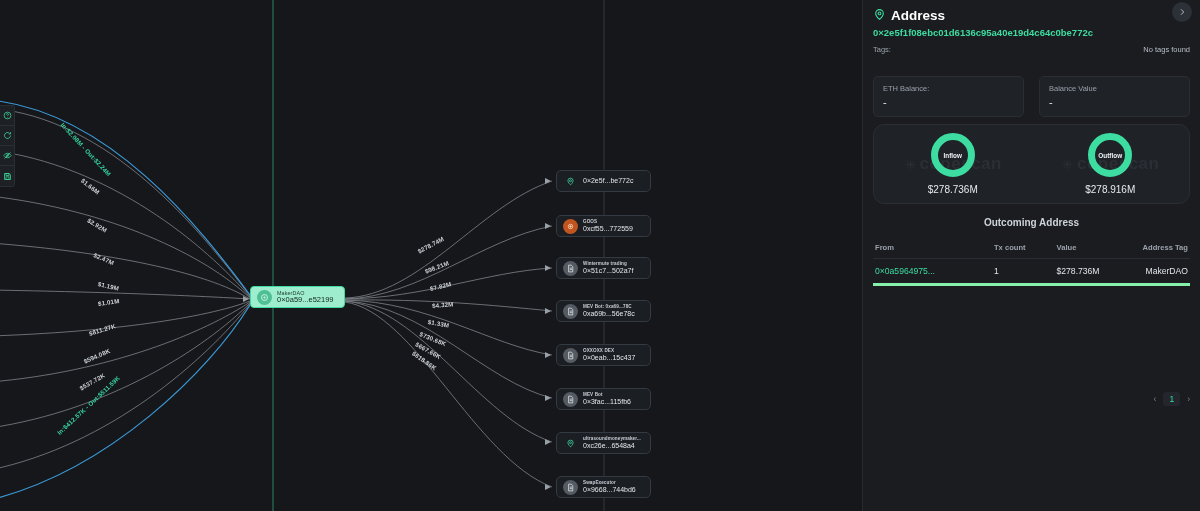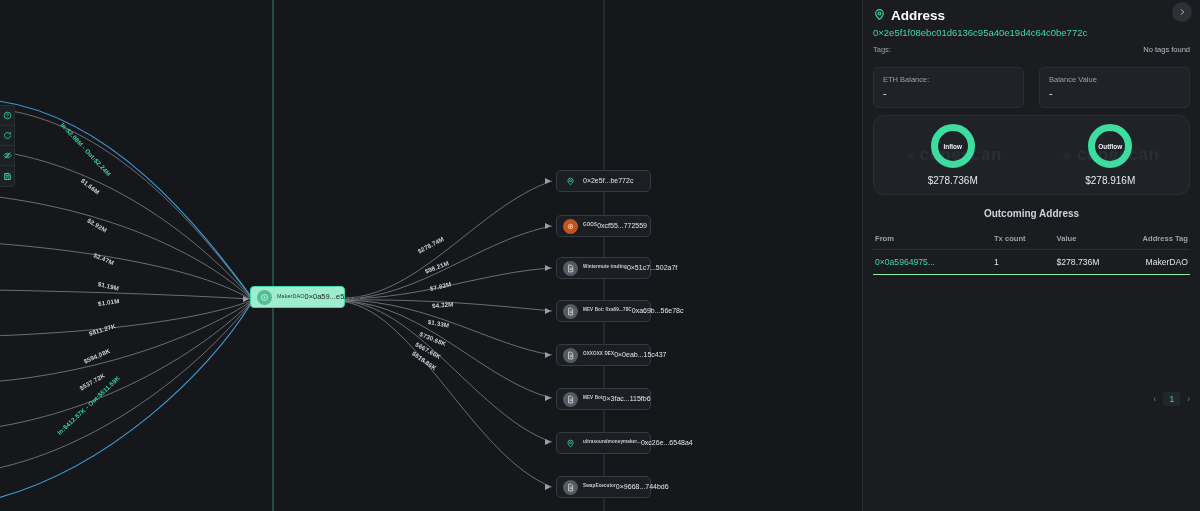--- a/index.html
+++ b/index.html
@@ -53,21 +53,21 @@
   .node-ic {
     width: 15px; height: 15px; min-width: 15px;
     border-radius: 50%;
     display: flex; align-items: center; justify-content: center;
     margin-right: 5px;
     background: #555b63;
   }
   .node-ic svg { width: 9px; height: 9px; display: block; }
   .node-ic.green { background: transparent; }
   .node-ic.orange { background: #c0551f; }
-  .node-txt { display: flex; flex-direction: row; line-height: 1.15; }
+  .node-txt { display: flex; flex-direction: column; line-height: 1.15; }
   .node-tag { font-size: 4.6px; color: #c9ced6; font-weight: bold; letter-spacing: .1px; white-space: nowrap; }
   .node-addr { font-size: 7px; color: #e3e7ec; white-space: nowrap; }
 
   .node.center {
     background: #9fedcf;
     border: 1px solid #3ddca0;
     border-radius: 4px;
   }
   .node.center .node-ic { background: #4fbf95; }
   .node.center .node-tag { color: #1e3a30; font-weight: normal; font-size: 5.4px; }
@@ -99,25 +99,25 @@
   .sb-head svg { width: 13px; height: 13px; display: block; }
   .sb-title { font-size: 13.5px; font-weight: bold; color: #ffffff; }
   .collapse-btn {
     position: absolute; right: 8px; top: 2px;
     width: 20px; height: 20px; border-radius: 50%;
     background: #2c3037;
     display: flex; align-items: center; justify-content: center;
     cursor: pointer;
   }
   .collapse-btn svg { width: 8px; height: 8px; display: block; }
-  .sb-addr { font-size: 9.5px; color: #3ddca0; margin-top: 4px; word-break: break-all; cursor: pointer; }
+  .sb-addr { font-size: 9.5px; color: #3ddca0; margin-top: 4px; word-break: break-all; cursor: pointer; font-weight: bold; }
   .sb-tags { margin-top: 7px; font-size: 7.5px; color: #9aa1ab; display: flex; gap: 7px; justify-content: space-between; }
   .sb-tags .tv { color: #b9bfc8; }
 
-  .bal-row { display: flex; gap: 15px; margin-top: 13px; }
+  .bal-row { display: flex; gap: 15px; margin-top: 22px; }
   .bal-card {
     flex: 1; background: #1f2227; border: 1px solid #2a2e34;
     border-radius: 5px; padding: 7px 9px 8px 9px;
   }
   .bal-k { font-size: 7.5px; color: #9aa1ab; }
   .bal-v { font-size: 11px; color: #e6eaef; margin-top: 3px; }
 
   .flow-card {
     margin-top: 7px; background: #1f2227; border: 1px solid #2a2e34;
     border-radius: 11px; height: 80px;
@@ -150,21 +150,21 @@
     font-size: 10px; font-weight: bold;
     border-radius: 4px; cursor: pointer;
     color: #cdd3da; background: transparent;
   }
   .seg.active { background: #3ddca0; color: #0f2a20; }
 
   .tbl { margin-top: 9px; }
   .tbl-head, .tbl-row { display: flex; align-items: flex-end; }
   .tbl-head { padding: 0 2px 6px 2px; border-bottom: 1px solid #2a2e34; }
   .th { font-size: 7.6px; color: #9aa1ab; font-weight: bold; }
-  .tbl-row { padding: 7px 2px; border-bottom: 1px solid #86efac; }
+  .tbl-row { padding: 7px 2px; border-bottom: 3px solid #86efac; }
   .td { font-size: 8.6px; color: #e0e4e9; }
   .c-from { width: 38%; }
   .c-tx   { width: 20%; }
   .c-val  { width: 22%; }
   .c-tag  { width: 20%; text-align: right; }
   .td.c-from { color: #3ddca0; cursor: pointer; }
 
   .pager {
     position: absolute; right: 10px; bottom: 105px;
     display: flex; align-items: center; gap: 7px;

